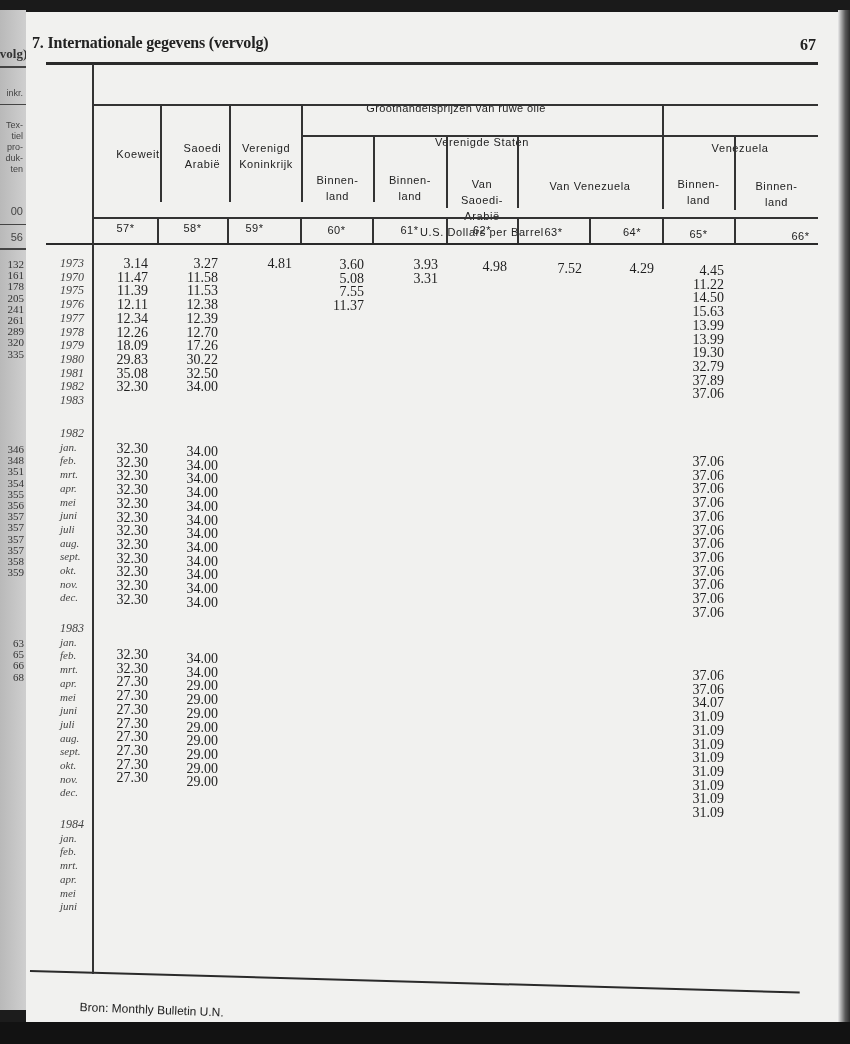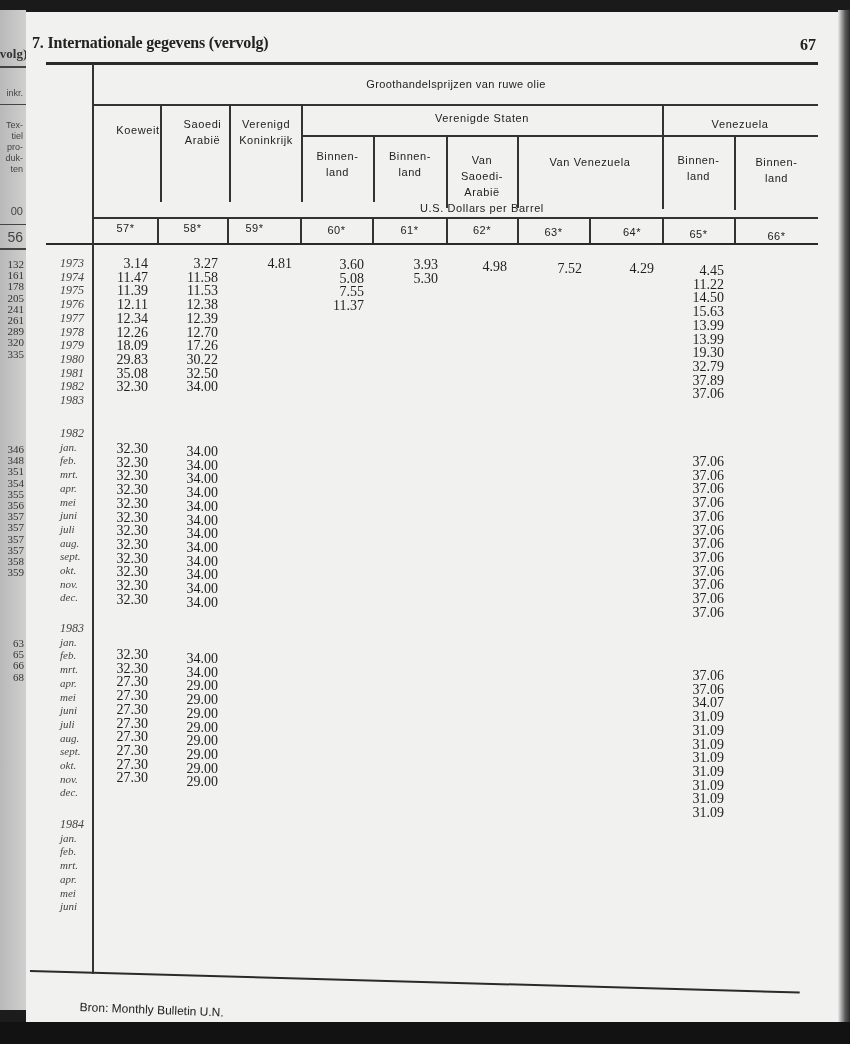--- a/index.html
+++ b/index.html
@@ -11,21 +11,21 @@
   .prev-page .pp-small{position:absolute;right:3px;font:9px "Liberation Sans",sans-serif;color:#444;text-align:right;line-height:11px;}
   .prev-page .pp-num{position:absolute;right:2px;font:11px "Liberation Serif",serif;color:#333;text-align:right;line-height:11.2px;}
   .page{position:absolute;left:26px;top:12px;width:812px;height:1020px;background:#f1f1ef;}
   .page-edge{position:absolute;left:838px;top:10px;width:12px;height:1030px;background:linear-gradient(90deg,#eaeaea,#5a5a5a 60%,#2a2a2a);}
   .bottom-dark{position:absolute;left:0;top:1022px;width:850px;height:22px;background:#121212;}
   .sec-title{position:absolute;left:6px;top:22px;font:bold 16px "Liberation Serif",serif;letter-spacing:-0.2px;}
   .page-num{position:absolute;left:774px;top:24px;font:bold 16px "Liberation Serif",serif;}
   .hr{position:absolute;background:#2a2a2a;}
   .vl{position:absolute;background:#333;width:1.5px;}
   .hl{position:absolute;background:#333;height:1.5px;}
-  .hdr{position:absolute;font:11px "Liberation Sans",sans-serif;text-align:center;line-height:16px;letter-spacing:0.6px;color:#222;}
+  .hdr{position:absolute;font:11px "Liberation Sans",sans-serif;text-align:center;line-height:16px;letter-spacing:0.6px;color:#222;margin-top:24px;}
   .code{position:absolute;font:11px "Liberation Sans",sans-serif;text-align:center;letter-spacing:0.5px;}
   .col{position:absolute;font:14px "Liberation Serif",serif;text-align:right;line-height:13.7px;color:#1f1f1f;}
   .rowlbl{position:absolute;left:34px;font:italic 11px "Liberation Serif",serif;line-height:13.7px;color:#444;}
   .rowlbl .y{font-size:12px;}
   .source{position:absolute;left:80px;top:1000px;font:12px "Liberation Sans",sans-serif;color:#222;transform:rotate(2.2deg);transform-origin:left top;}
 </style>
 </head>
 <body>
 
 <div class="top-dark"></div>
@@ -37,21 +37,21 @@
   <div class="pp-line" style="top:94px;height:1px"></div>
   <div class="pp-small" style="top:110px">
     <div>Tex-</div>
     <div>tiel</div>
     <div>pro-</div>
     <div>duk-</div>
     <div>ten</div>
   </div>
   <div class="pp-small" style="top:196px;font-size:11px">00</div>
   <div class="pp-line" style="top:214px;height:1px"></div>
-  <div class="pp-small" style="top:222px;font-size:14px">56</div>
+  <div class="pp-small" style="top:222px;font-size:11px">56</div>
   <div class="pp-line" style="top:238px"></div>
   <div class="pp-num" style="top:249px">
     <div>132</div>
       <div>161</div>
       <div>178</div>
     <div>205</div>
       <div>241</div>
       <div>261</div>
     <div>289</div>
       <div>320</div>
@@ -138,25 +138,25 @@
 
   <div class="code" style="left:68px;top:210px;width:63px">57*</div>
   <div class="code" style="left:132px;top:210px;width:69px">58*</div>
   <div class="code" style="left:202px;top:210px;width:53px">59*</div>
   <div class="code" style="left:275px;top:212px;width:71px">60*</div>
   <div class="code" style="left:347px;top:212px;width:73px">61*</div>
   <div class="code" style="left:421px;top:212px;width:70px">62*</div>
   <div class="code" style="left:492px;top:214px;width:71px">63*</div>
   <div class="code" style="left:564px;top:214px;width:84px">64*</div>
   <div class="code" style="left:637px;top:216px;width:71px">65*</div>
-  <div class="code" style="left:709px;top:218px;width:83px">66*</div>
+  <div class="code" style="left:733px;top:218px;width:83px">66*</div>
 
   <div class="rowlbl" style="top:245px">
     <div class="y">1973</div>
-      <div class="y">1974</div>
+      <div class="y">1970</div>
     <div class="y">1975</div>
       <div class="y">1976</div>
     <div class="y">1977</div>
       <div class="y">1978</div>
     <div class="y">1979</div>
       <div class="y">1980</div>
     <div class="y">1981</div>
       <div class="y">1982</div>
     <div class="y">1983</div>
   </div>
@@ -231,21 +231,21 @@
     <div>4.81</div>
   </div>
   <div class="col" style="left:282px;top:246px;width:56px">
     <div>3.60</div>
       <div>5.08</div>
     <div>7.55</div>
       <div>11.37</div>
   </div>
   <div class="col" style="left:356px;top:246px;width:56px">
     <div>3.93</div>
-      <div>5.30</div>
+      <div>3.31</div>
   </div>
   <div class="col" style="left:425px;top:248px;width:56px">
     <div>4.98</div>
   </div>
   <div class="col" style="left:500px;top:250px;width:56px">
     <div>7.52</div>
   </div>
   <div class="col" style="left:572px;top:250px;width:56px">
     <div>4.29</div>
   </div>

